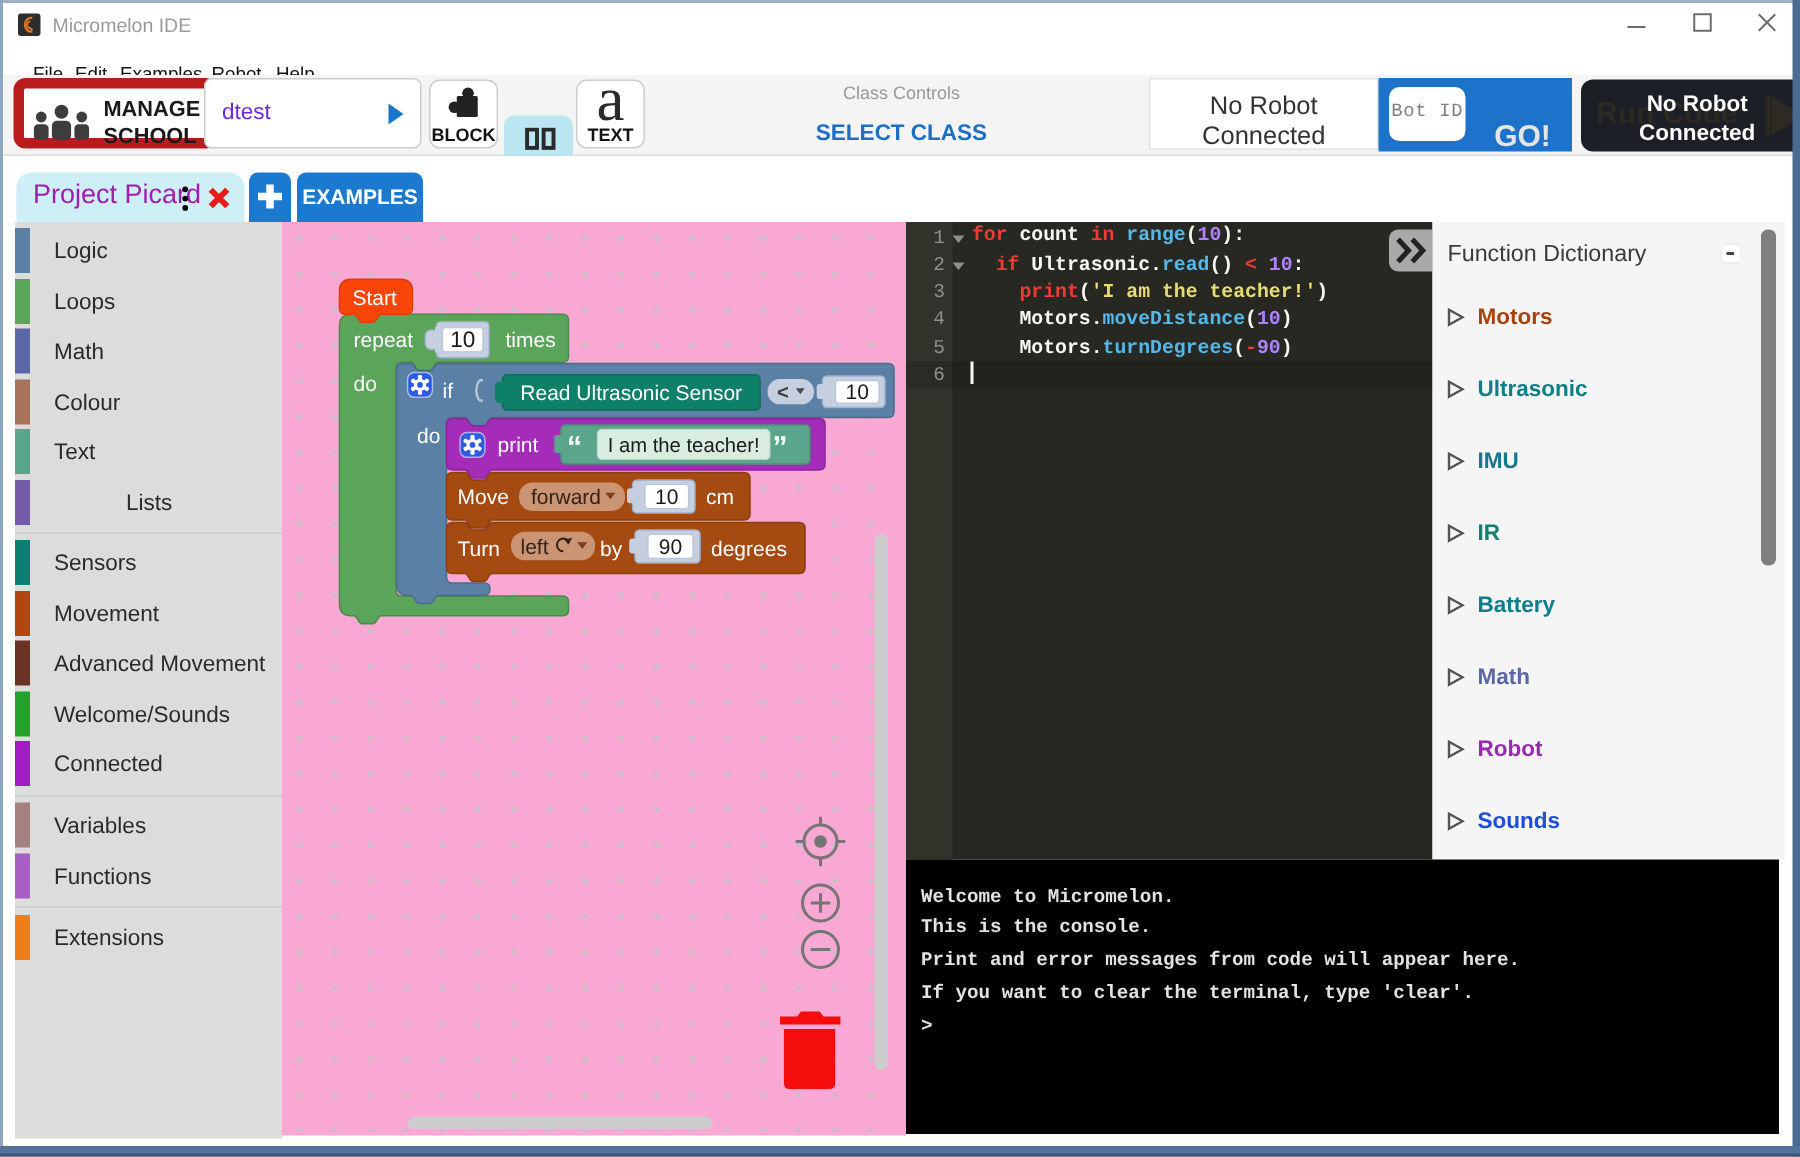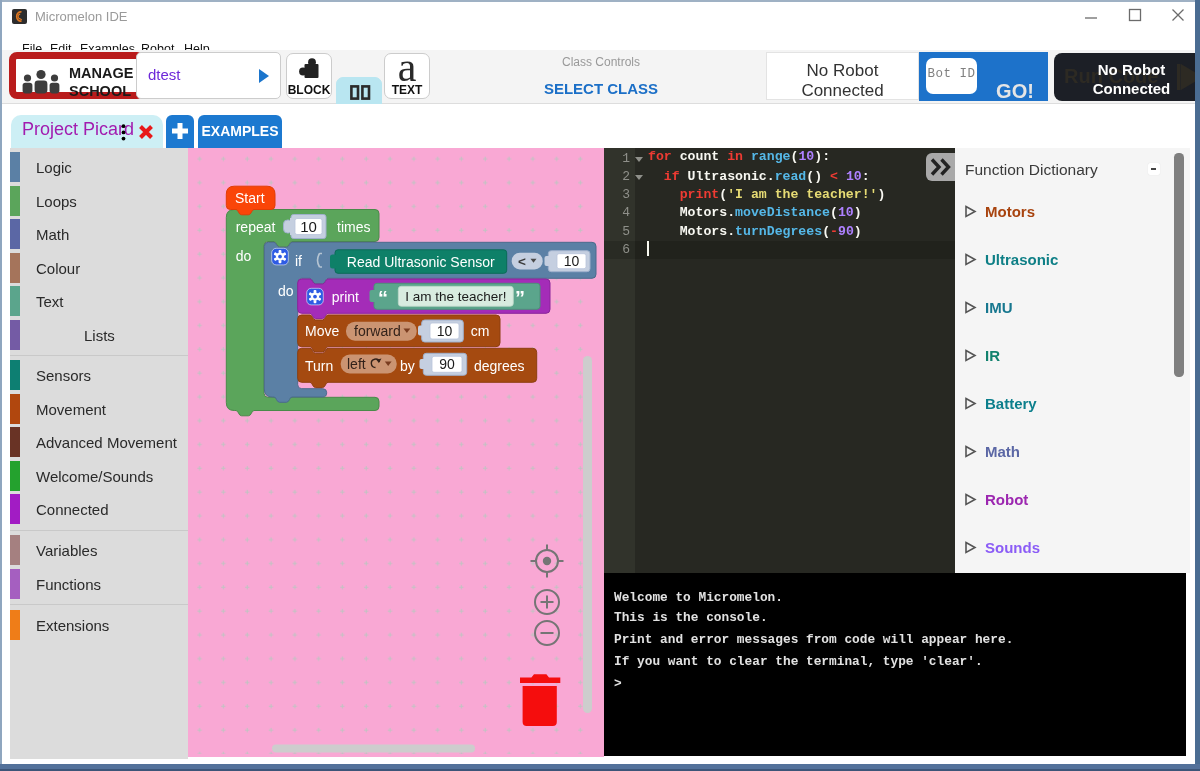--- a/index.html
+++ b/index.html
@@ -418,21 +418,21 @@
         <path d="M2 1.5 L11 6.5 L2 11.5 Z" fill="none" stroke="#555" stroke-width="1.6"></path>
       </svg>
     <div class="fd-row" style="top:295px;color:#5b67a5;">Math</div>
     <svg class="fd-tri" style="top:345px;" width="13" height="13">
         <path d="M2 1.5 L11 6.5 L2 11.5 Z" fill="none" stroke="#555" stroke-width="1.6"></path>
       </svg>
     <div class="fd-row" style="top:343px;color:#9c27b0;">Robot</div>
     <svg class="fd-tri" style="top:393px;" width="13" height="13">
         <path d="M2 1.5 L11 6.5 L2 11.5 Z" fill="none" stroke="#555" stroke-width="1.6"></path>
       </svg>
-    <div class="fd-row" style="top:391px;color:#8b5cf6;">Sounds</div>
+    <div class="fd-row" style="top:391px;color:#1d4ed8;">Sounds</div>
     <div style="position:absolute;left:219.3px;top:4.5px;width:9.3px;height:224px;background:#7f7f7f;border-radius:4.5px;"></div>
   </div>
 
   <div id="console">
     <div style="top:17px;">Welcome to Micromelon.</div>
     <div style="top:36.5px;">This is the console.</div>
     <div style="top:80.5px;">If you want to clear the terminal, type 'clear'.</div>
     <div style="top:58.5px;">Print and error messages from code will appear here.</div>
     <div style="top:102.5px;">&gt;</div>
   </div>

